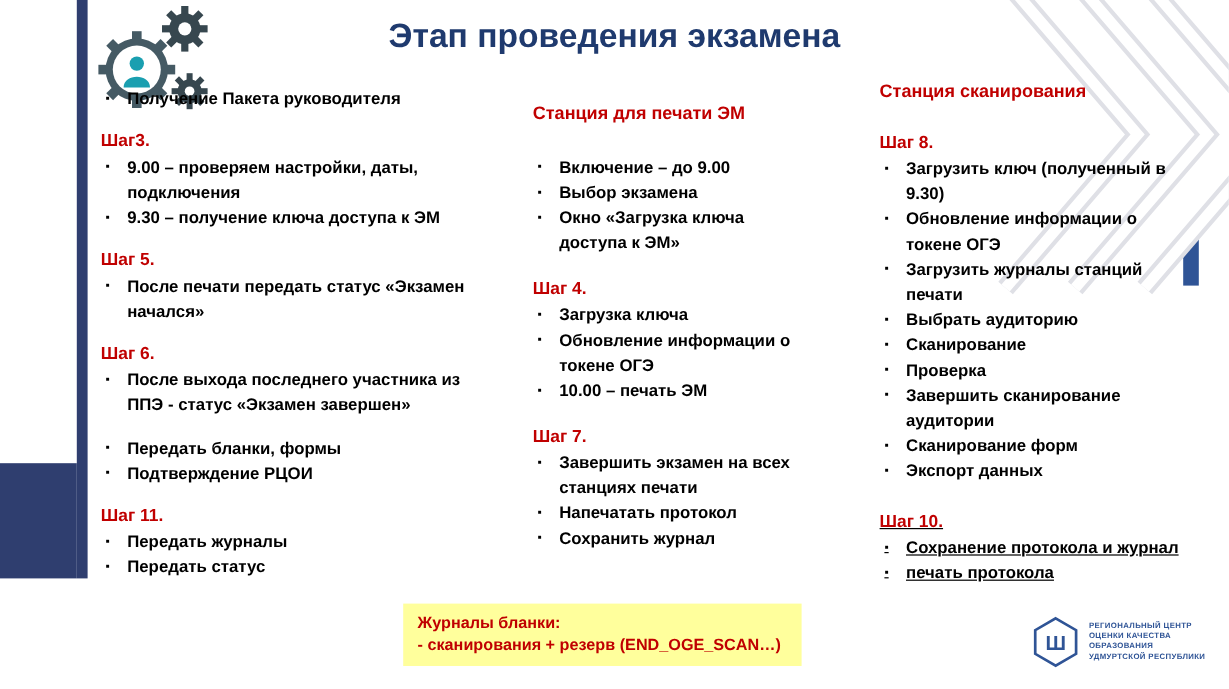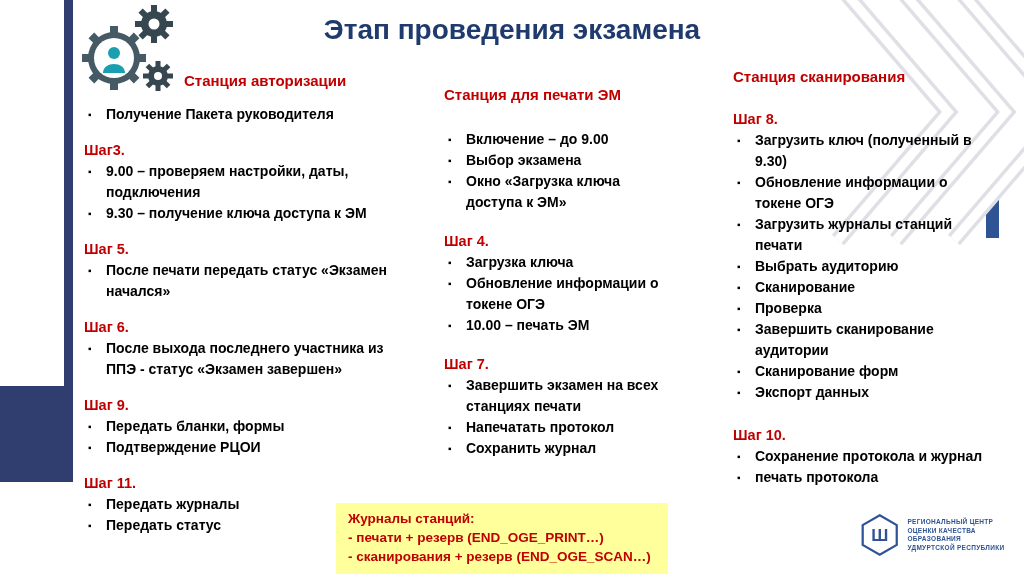--- a/index.html
+++ b/index.html
@@ -31,21 +31,21 @@
   .col { position: absolute; z-index: 2; }
   .col-header { font-size: 15px; font-weight: bold; color: var(--red, #c00000); }
   .col1 { left: 84px;  top: 72px; width: 322px; }
   .col2 { left: 444px; top: 86px; width: 232px; }
   .col3 { left: 733px; top: 68px; width: 262px; }
   .col1 .col-header { margin-left: 100px; margin-bottom: 15px; }
   .col2 .col-header { margin-bottom: 26px; }
   .col3 .col-header { margin-bottom: 24px; }
   .col1 .step + .step { margin-top: 15px; }
   .col2 .step + .step { margin-top: 18px; }
-  .col3 .step + .step { margin-top: 22px; }
+  .col3 .step + .step { margin-top: 22px; text-decoration: underline; }
 
   .step-label {
     font-size: 14.5px; font-weight: bold;
     color: var(--red, #c00000);
     line-height: 21px;
   }
   .item { display: flex; font-size: 14px; font-weight: bold; color: #000; line-height: 21px; }
   .bullet { flex: 0 0 22px; width: 22px; font-size: 10px; line-height: 21px; padding-left: 4px; color: #000; }
   .item-text { flex: 1; }
 
@@ -136,21 +136,20 @@
       <circle r="26" fill="#455a64"></circle>
       <circle r="20" fill="#ffffff"></circle>
       <circle cx="0" cy="-5" r="6" fill="#1a9fb0"></circle>
       <path d="M -11,15 C -11,3 11,3 11,15 Z" fill="#1a9fb0"></path>
     </g>
   </svg>
 
   <h1 class="title">Этап проведения экзамена</h1>
 
   <div class="col col1">
-    <div class="col-header">Станция авторизации</div>
     <div class="steps">
         <div class="step">
           <div class="item">
             <span class="bullet">▪</span>
             <span class="item-text">Получение Пакета руководителя</span>
           </div>
         </div>
         <div class="step">
           <div class="step-label">Шаг3.</div>
           <div class="item">
@@ -170,21 +169,20 @@
           </div>
         </div>
         <div class="step">
           <div class="step-label">Шаг 6.</div>
           <div class="item">
             <span class="bullet">▪</span>
             <span class="item-text">После выхода последнего участника из ППЭ - статус «Экзамен завершен»</span>
           </div>
         </div>
         <div class="step">
-          <div class="step-label">Шаг 9.</div>
           <div class="item">
             <span class="bullet">▪</span>
             <span class="item-text">Передать бланки, формы</span>
           </div>
           <div class="item">
             <span class="bullet">▪</span>
             <span class="item-text">Подтверждение РЦОИ</span>
           </div>
         </div>
         <div class="step">
@@ -301,22 +299,21 @@
           </div>
           <div class="item">
             <span class="bullet">▪</span>
             <span class="item-text">печать протокола</span>
           </div>
         </div>
       </div>
   </div>
 
   <div class="note">
-    <div>Журналы станций:</div>
-    <div>- печати + резерв (END_OGE_PRINT…)</div>
+    <div>Журналы бланки:</div>
     <div>- сканирования + резерв (END_OGE_SCAN…)</div>
   </div>
 
   <div class="logo">
     <svg width="42" height="46" viewBox="0 0 44 48" aria-hidden="true">
       <polygon points="22,2 41,13 41,35 22,46 3,35 3,13" fill="none" stroke="#2f5496" stroke-width="2.5"></polygon>
       <text x="22" y="31" text-anchor="middle" font-size="19" font-weight="bold" fill="#2f5496" font-family="Liberation Sans, sans-serif">Ш</text>
     </svg>
     <div class="logo-text">
       <div>РЕГИОНАЛЬНЫЙ ЦЕНТР</div>

